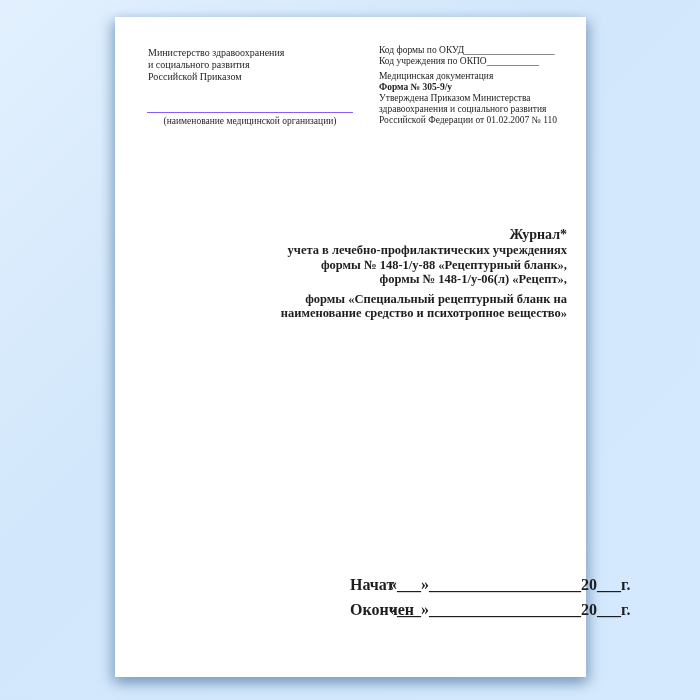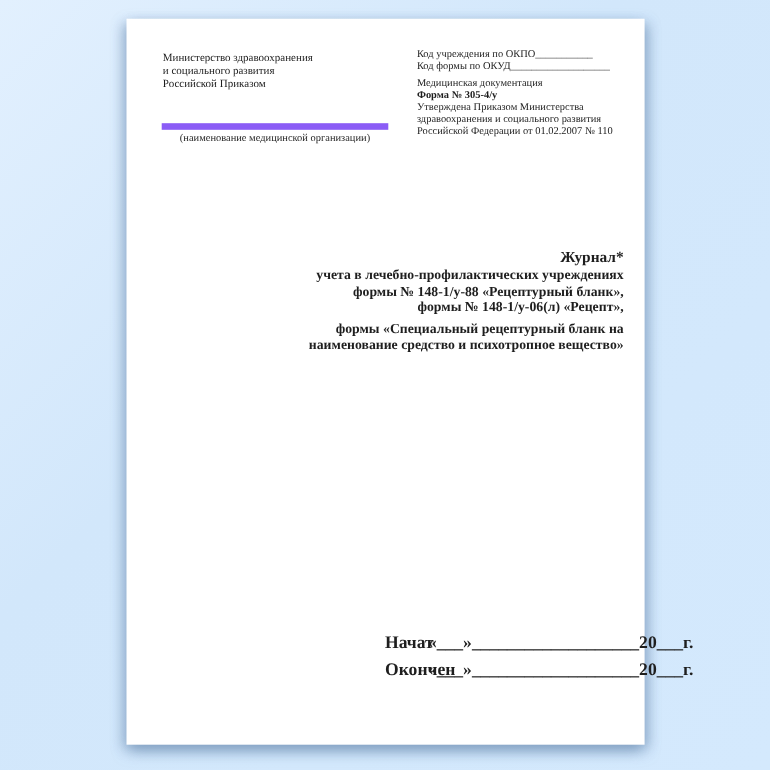--- a/index.html
+++ b/index.html
@@ -20,21 +20,21 @@
       0 6px 13px rgba(110, 145, 182, 0.65),
       -5px 4px 10px rgba(128, 158, 192, 0.40),
       5px 4px 10px rgba(128, 158, 192, 0.40);
   }
   .header-left {
     position: absolute; left: 33px; top: 30px;
     font-size: 10px; line-height: 12px; white-space: nowrap;
   }
   .org-field {
     position: absolute; left: 32px; top: 95px; width: 206px;
-    border-top: 6px solid #8b5cf6;
+    border-top: 1px solid #8b5cf6;
     text-align: center; font-size: 9.5px; line-height: 11px;
     padding-top: 3px; white-space: nowrap;
   }
   .header-right {
     position: absolute; left: 264px; top: 28px; width: 200px;
     font-size: 9.5px; line-height: 11px; white-space: nowrap;
   }
   .hr-gap { height: 4px; }
   .bold { font-weight: bold; }
   .title-block {
@@ -60,25 +60,25 @@
     <div>Министерство здравоохранения</div>
     <div>и социального развития</div>
     <div>Российской Приказом</div>
   </div>
 
   <div class="org-field">
     <div>(наименование медицинской организации)</div>
   </div>
 
   <div class="header-right">
+    <div>Код формы по ОКУД___________________</div>
     <div>Код учреждения по ОКПО___________</div>
-    <div>Код формы по ОКУД___________________</div>
     <div class="hr-gap"></div>
     <div>Медицинская документация</div>
-    <div class="bold">Форма № 305-4/у</div>
+    <div class="bold">Форма № 305-9/у</div>
     <div>Утверждена Приказом Министерства</div>
     <div>здравоохранения и социального развития</div>
     <div>Российской Федерации от 01.02.2007 № 110</div>
   </div>
 
   <div class="title-block">
     <div class="title-main">Журнал*</div>
     <div class="title-line">учета в лечебно-профилактических учреждениях</div>
     <div class="title-line">формы № 148-1/у-88 «Рецептурный бланк»,</div>
     <div class="title-line">формы № 148-1/у-06(л) «Рецепт»,</div>

